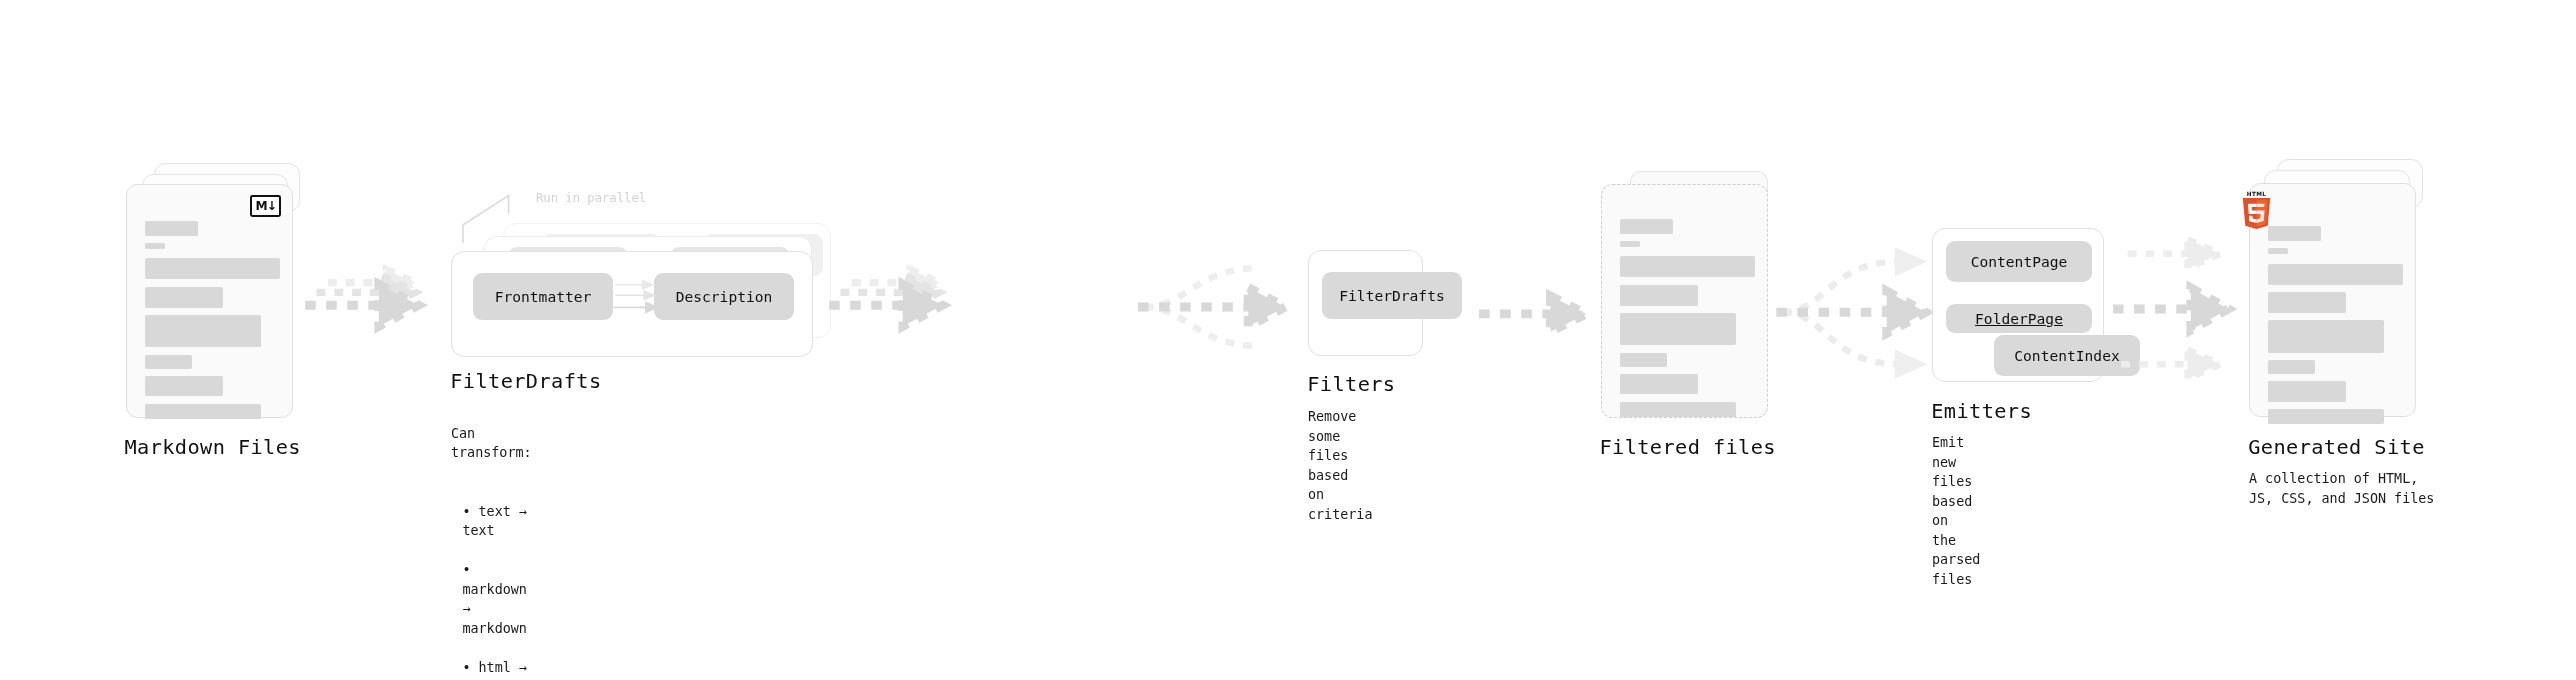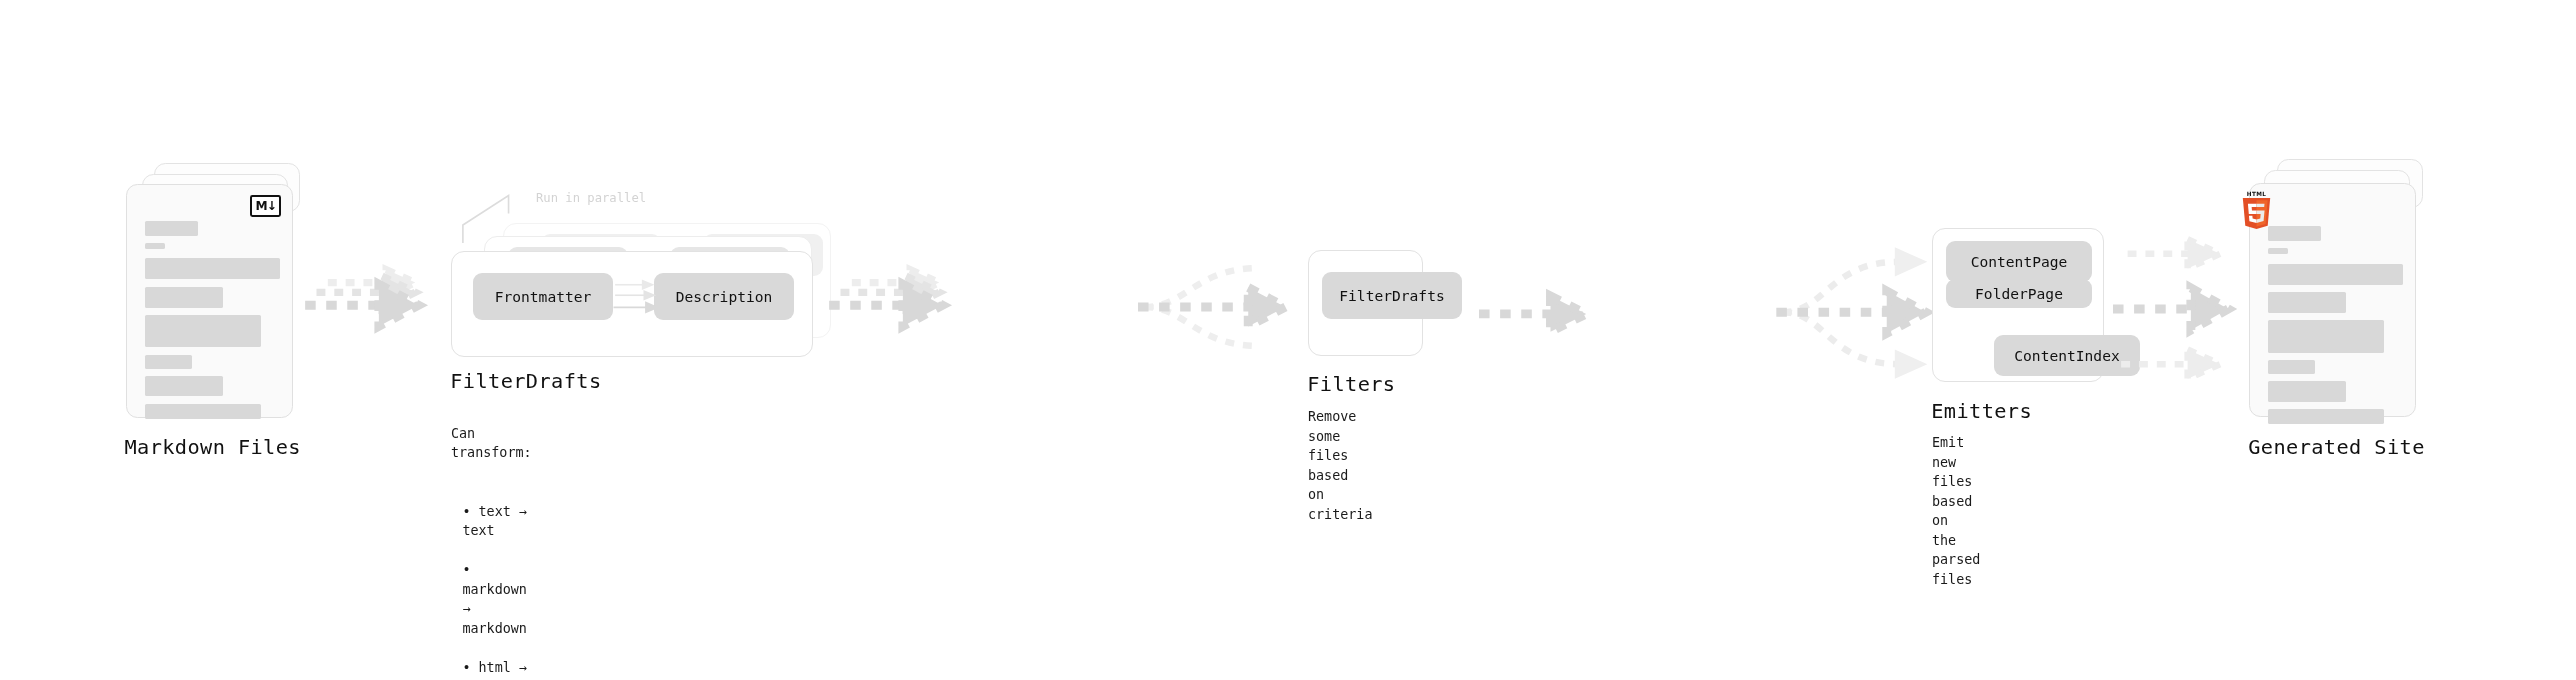--- a/index.html
+++ b/index.html
@@ -215,36 +215,54 @@
 on criteria</div>
   </div>
 
   <svg class="ovl" style="left:1479px;top:291px;width:130px;height:49px;" viewBox="0 0 160 60" width="130" height="49">
     <g stroke="#d8d8d8" stroke-width="11" stroke-dasharray="13 13" fill="#d8d8d8">
       <line x1="0" y1="28" x2="92" y2="28"></line>
         <polygon points="88,6 132,28 88,50"></polygon>
     </g>
   </svg>
 
+  <div class="node" style="left:1601px;top:171px;">
+    <div class="docstack" style="width:179px;height:260px;">
+      <div class="card dotted" style="left:29px;top:0px;width:138px;height:46px;"></div>
+      <div class="card dashed" style="left:0px;top:13px;width:167px;height:234px;">
+        <div class="bars" style="top:34px;">
+          <div class="bar" style="width:53px;height:14.6px;"></div>
+          <div class="bar" style="width:19.5px;height:5.7px;margin-bottom:9.8px;"></div>
+          <div class="bar" style="width:135px;height:21px;"></div>
+          <div class="bar" style="width:78px;height:21px;"></div>
+          <div class="bar" style="width:116px;height:32.5px;"></div>
+          <div class="bar" style="width:47px;height:14px;"></div>
+          <div class="bar" style="width:78px;height:20.3px;"></div>
+          <div class="bar" style="width:116px;height:15.4px;"></div>
+        </div>
+      </div>
+    </div>
+    <div class="title" style="position:absolute;left:-1.6px;top:264px;">Filtered files</div>
+  </div>
 
   <svg class="ovl" style="left:1776px;top:244px;width:163px;height:138px;" viewBox="0 0 200 170" width="163" height="138">
     <path d="M8 84 C 60 84, 66 22, 150 22" fill="none" stroke="#ececec" stroke-width="8" stroke-dasharray="11 11"></path>
     <path d="M8 84 C 60 84, 66 148, 150 148" fill="none" stroke="#ececec" stroke-width="8" stroke-dasharray="11 11"></path>
     <polygon points="146,4 186,22 146,40" fill="#efefef"></polygon>
     <polygon points="146,130 186,148 146,166" fill="#efefef"></polygon>
     <g stroke="#d8d8d8" stroke-width="11" stroke-dasharray="13 13" fill="#d8d8d8">
       <line x1="0" y1="84" x2="140" y2="84"></line>
         <polygon points="136,58 184,84 136,110"></polygon>
     </g>
   </svg>
 
   <div class="node" style="left:1932px;top:228px;">
     <div class="group" style="left:0px;top:0px;width:172px;height:154px;">
       <div class="chip" style="left:13px;top:12.2px;width:146px;height:41px;">ContentPage</div>
-      <div class="chip" style="left:13px;top:50px;width:146px;height:29px;">FolderPage</div>
+      <div class="chip" style="left:13px;top:75px;width:146px;height:29px;text-decoration:underline;">FolderPage</div>
       <div class="chip" style="left:13px;top:106px;width:146px;height:41px;margin-left:48px;">ContentIndex</div>
     </div>
     <div class="title" style="position:absolute;left:-0.8px;top:171px;">Emitters</div>
     <div class="sub" style="position:absolute;left:0px;top:205px;">Emit new files based on
 the parsed files</div>
   </div>
 
   <svg class="ovl" style="left:2113px;top:236px;width:146px;height:146px;" viewBox="0 0 180 180" width="146" height="146">
     <g stroke="#ededed" stroke-width="8" stroke-dasharray="11 11" fill="#ededed">
       <line x1="18" y1="22" x2="96" y2="22"></line>
@@ -287,16 +305,18 @@
           <div class="bar" style="width:135px;height:21px;"></div>
           <div class="bar" style="width:78px;height:21px;"></div>
           <div class="bar" style="width:116px;height:32.5px;"></div>
           <div class="bar" style="width:47px;height:14px;"></div>
           <div class="bar" style="width:78px;height:20.3px;"></div>
           <div class="bar" style="width:116px;height:15.4px;"></div>
         </div>
       </div>
     </div>
     <div class="title" style="position:absolute;left:-0.8px;top:276px;">Generated Site</div>
+    <div class="sub" style="position:absolute;left:0px;top:310px;">A collection of HTML,
+JS, CSS, and JSON files</div>
   </div>
 
 </div>
 
 
 </body></html>

